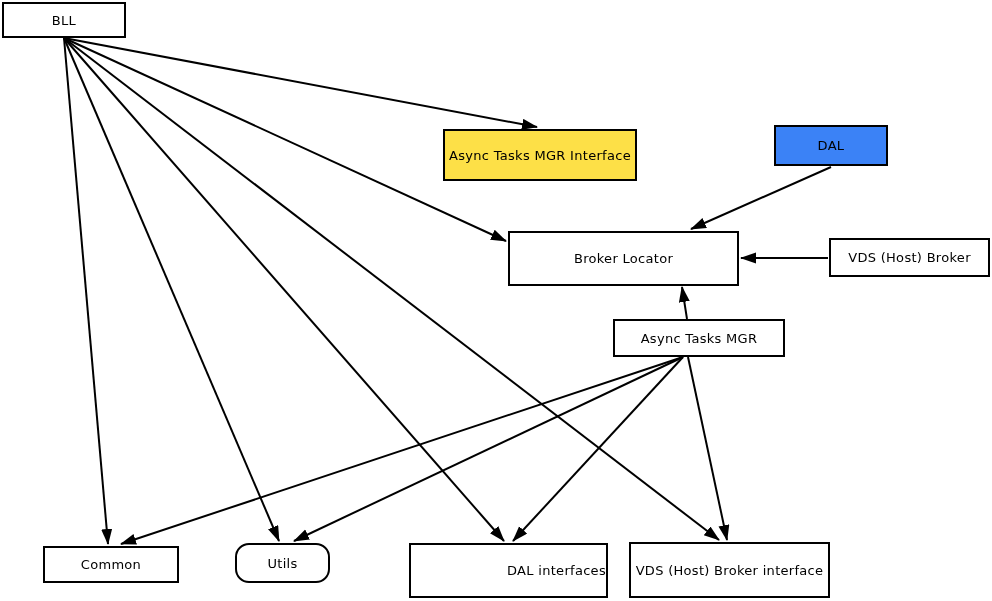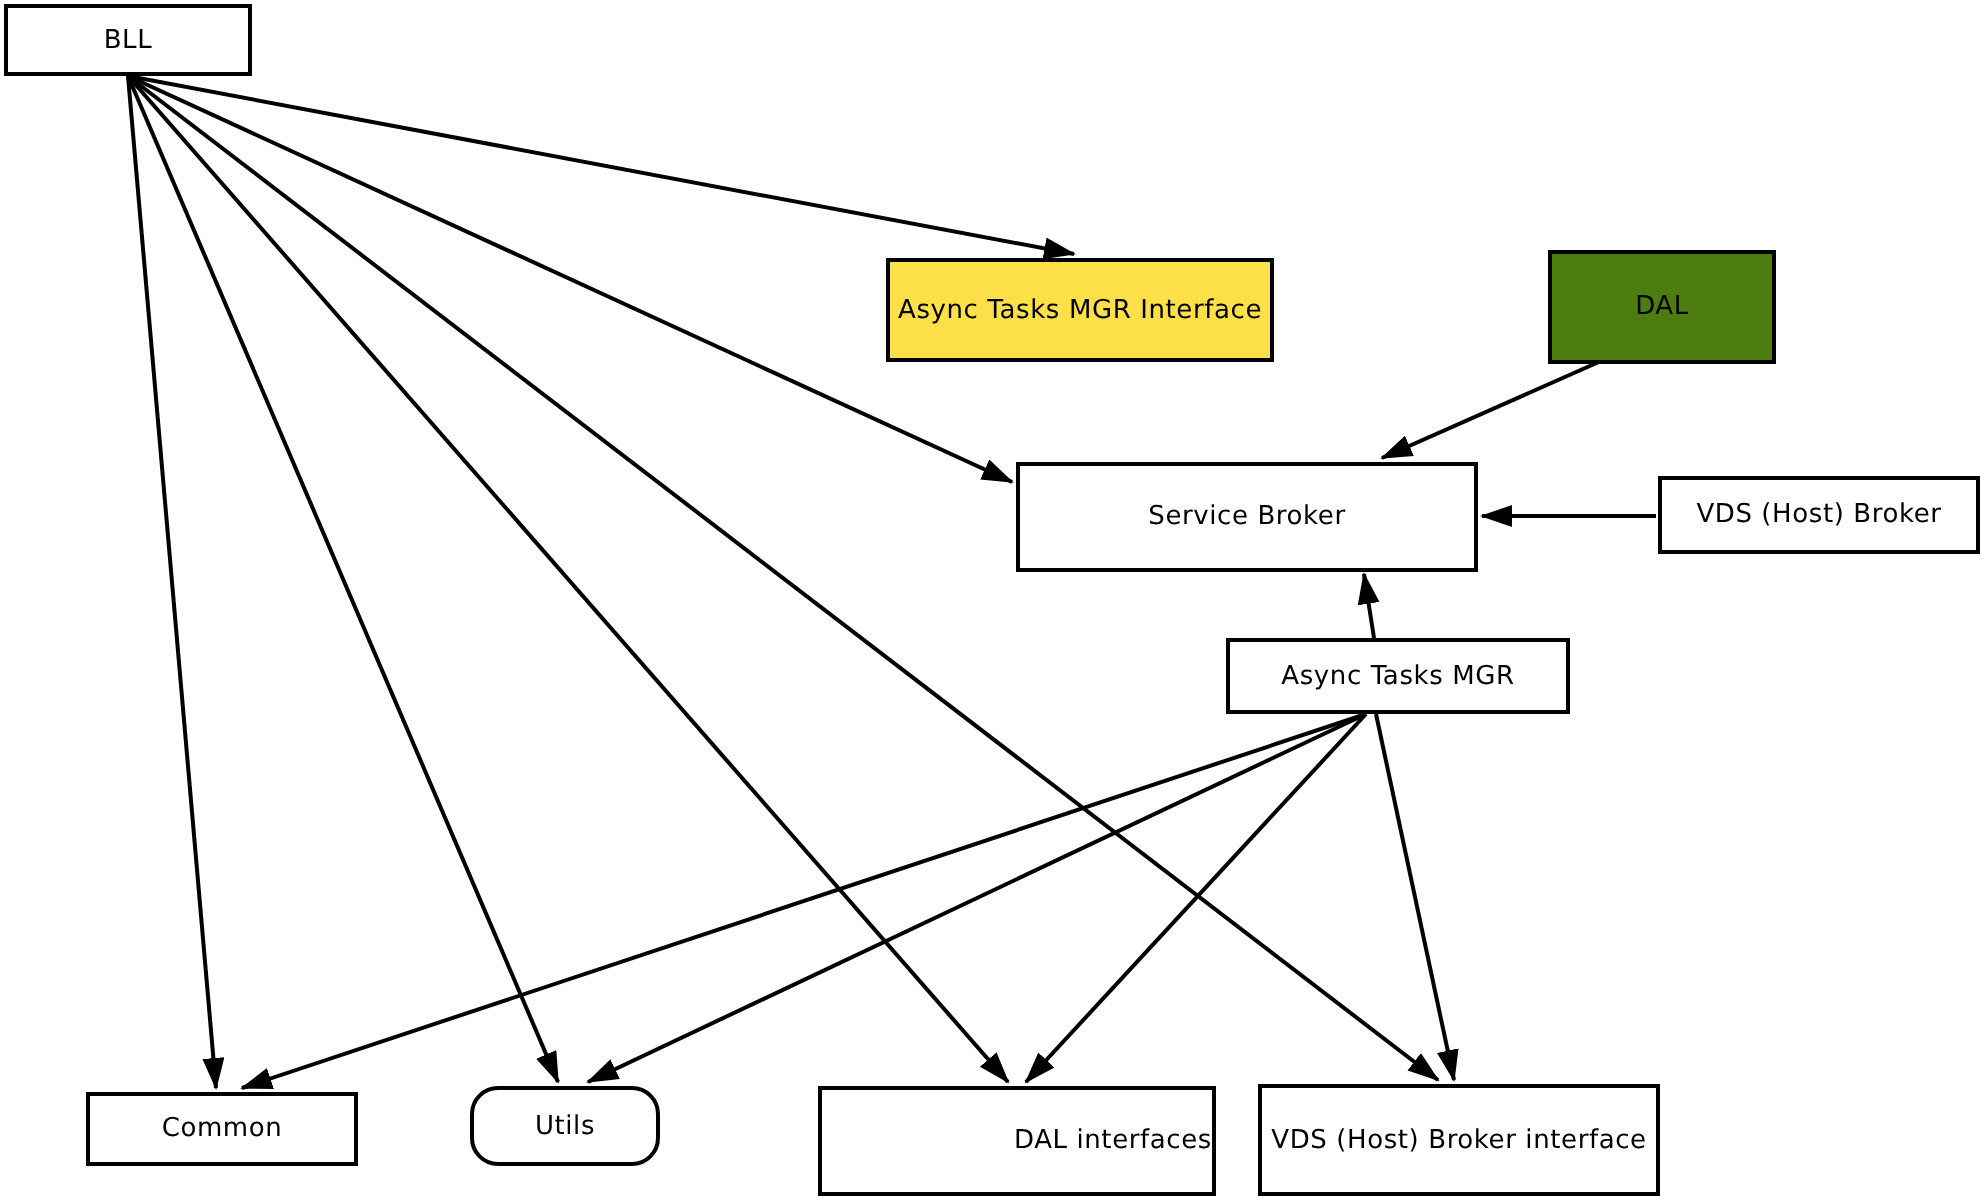--- a/index.html
+++ b/index.html
@@ -66,25 +66,25 @@
         <line x1="688" y1="357" x2="727" y2="540" stroke="#000000" stroke-width="2" marker-end="url(#arrowhead)"></line>
       </g>
   </svg>
   <div id="nodes-layer">
       <div class="node" style="left: 2px; top: 2px; width: 124px; height: 36px; background: rgb(255, 255, 255); border-color: rgb(0, 0, 0);">
         <span class="node-label">BLL</span>
       </div>
       <div class="node" style="left: 443px; top: 129px; width: 194px; height: 52px; background: #fde047; border-color: rgb(0, 0, 0);">
         <span class="node-label">Async Tasks MGR Interface</span>
       </div>
-      <div class="node" style="left: 774px; top: 125px; width: 114px; height: 57px; background: #4d7c0f; border-color: rgb(0, 0, 0);">
+      <div class="node" style="left: 774px; top: 125px; width: 114px; height: 41px; background: #3b82f6; border-color: rgb(0, 0, 0);">
         <span class="node-label">DAL</span>
       </div>
       <div class="node" style="left: 508px; top: 231px; width: 231px; height: 55px; background: rgb(255, 255, 255); border-color: rgb(0, 0, 0);">
-        <span class="node-label">Service Broker</span>
+        <span class="node-label">Broker Locator</span>
       </div>
       <div class="node" style="left: 829px; top: 238px; width: 161px; height: 39px; background: rgb(255, 255, 255); border-color: rgb(0, 0, 0);">
         <span class="node-label">VDS (Host) Broker</span>
       </div>
       <div class="node" style="left: 613px; top: 319px; width: 172px; height: 38px; background: rgb(255, 255, 255); border-color: rgb(0, 0, 0);">
         <span class="node-label">Async Tasks MGR</span>
       </div>
       <div class="node" style="left: 43px; top: 546px; width: 136px; height: 37px; background: rgb(255, 255, 255); border-color: rgb(0, 0, 0);">
         <span class="node-label">Common</span>
       </div>

